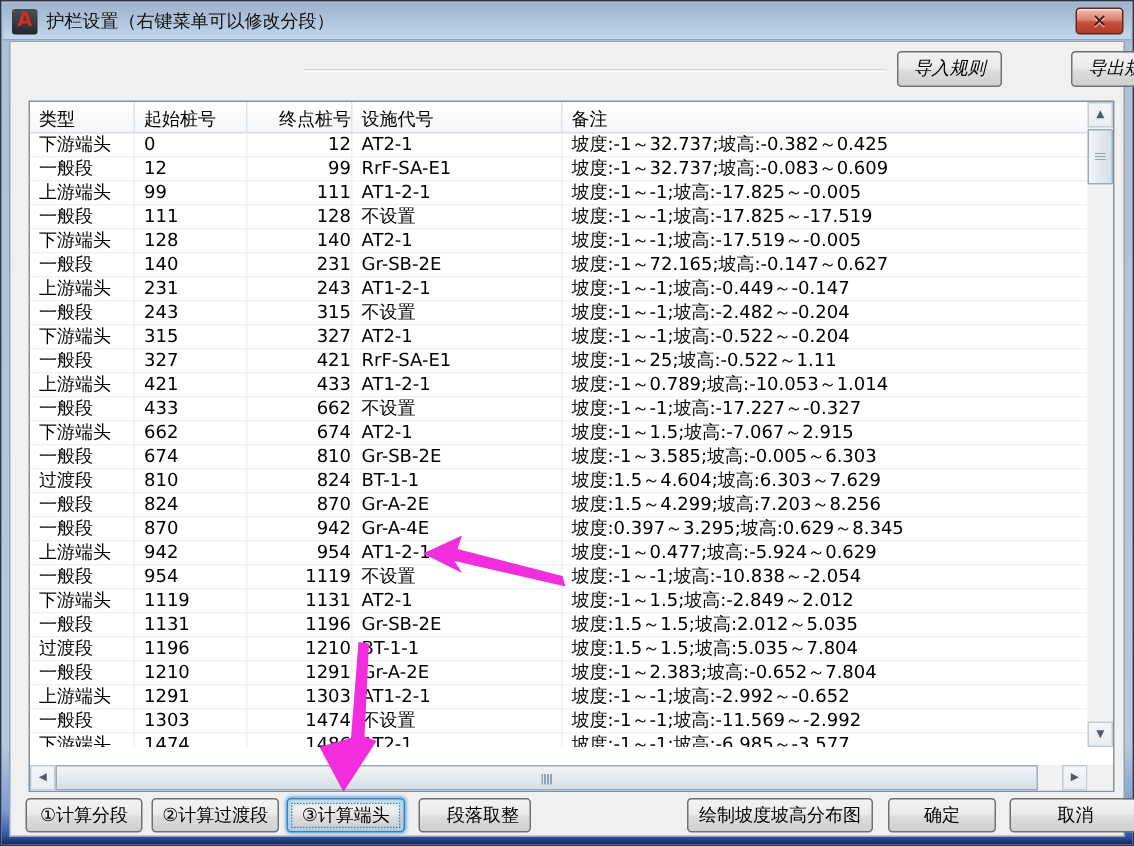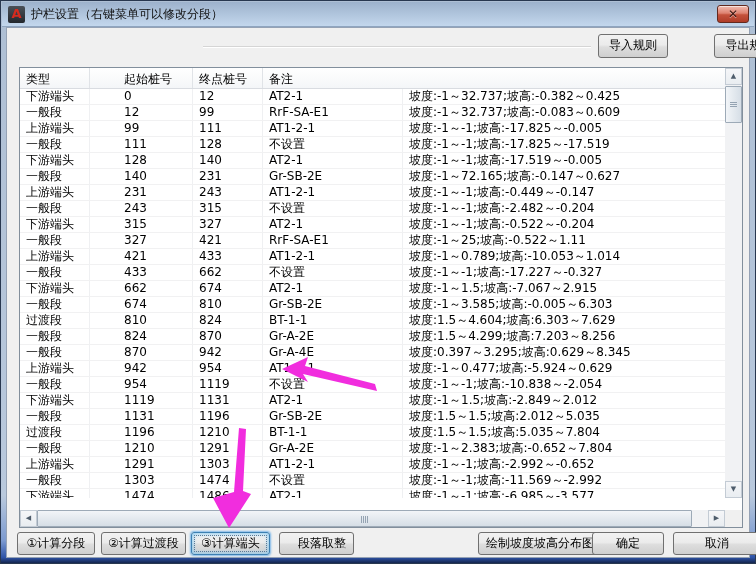--- a/index.html
+++ b/index.html
@@ -34,35 +34,35 @@
     width:7px; height:7px; border-radius:50%;
     background:radial-gradient(circle at 35% 30%,#9CCBEF,#2C66A8 70%); }
   .sep-line { position:absolute; left:196px; top:18px; width:388px; height:2px;
     border-top:1px solid #D5D5D5; border-bottom:1px solid #FFFFFF; }
 
   
   .btn { position:absolute; height:23px; border:1px solid #707070; border-radius:3px;
     background:linear-gradient(#F2F2F2,#EBEBEB 45%,#DDDDDD 55%,#CFCFCF);
     font-size:12px; color:#000; text-align:center; line-height:20px; cursor:pointer;
     font-family:inherit; }
-  .btn.top { top:6px; height:24px; line-height:21px; }
+  .btn.top { top:6px; height:24px; line-height:21px;font-style:italic; }
   .btn.focused { border:1px solid #3C7FB1; box-shadow:0 0 2px 1px #7EB8E8, inset 0 0 4px 1px #8CCBF2; position:absolute; }
   .btn.focused::before { content:""; position:absolute; inset:2px; border:1px dotted #5A7A96; border-radius:1px; }
 
   
   .table { position:absolute; left:12px; top:39px; width:724px; height:461px;
     background:#FFFFFF; border:1px solid #828F9C; }
   .thead { position:absolute; top:0; left:0; right:17px; height:21px; display:flex;
     background:linear-gradient(#FFFFFF,#F4F6F8); border-bottom:1px solid #D9DCE1; }
   .th { padding:3px 0 0 6px; border-right:1px solid #E0E3E7; overflow:hidden; white-space:nowrap; }
   .tbody { position:absolute; top:21px; left:0; right:17px; height:409px; overflow:hidden; }
   .tr { display:flex; height:16px; border-bottom:1px solid #F1F1F2; }
   .td { padding:0 0 0 6px; line-height:15px; border-right:1px solid #EFF0F2;
     overflow:hidden; white-space:nowrap; }
-  .c0 { width:70px; } .c1 { width:75px;margin-left:28px; } .c2 { width:70px; } .c3 { width:140px; }
+  .c0 { width:70px; } .c1 { width:75px; } .c2 { width:70px;text-align:right; } .c3 { width:140px; }
   .c4 { flex:1; border-right:none; }
 
   
   .vscroll { position:absolute; top:0; right:0; width:17px; height:430px; background:#F1F2F4; }
   .hscroll { position:absolute; left:0; bottom:0; height:17px; width:705px; background:#F1F2F4; }
   .sb-btn { position:absolute; background:linear-gradient(#F5F6F8,#E9EDF1); border:1px solid #C3CBD4;
     color:#4E5C6B; font-size:7px; text-align:center; cursor:pointer; }
   .vscroll .sb-btn { width:17px; height:17px; line-height:15px; }
   .hscroll .sb-btn { width:17px; height:17px; line-height:15px; }
   .v-up { top:0; } .v-down { bottom:0; }
@@ -75,21 +75,21 @@
     background:linear-gradient(#F2F5F8,#D6DEE6); border:1px solid #9DAAB7; border-radius:1px; cursor:pointer; }
   .h-thumb::after { content:""; position:absolute; top:5px; left:50%; margin-left:-4px; width:7px; height:7px;
     background:repeating-linear-gradient(90deg,#94A3B2 0 1px,transparent 1px 2px); }
   .corner { position:absolute; right:0; bottom:0; width:17px; height:17px; background:#F0F0F0; }
 
   
   .b-calc1 { left:10px;  top:504px; width:78px; }
   .b-calc2 { left:94px;  top:504px; width:85px; }
   .b-calc3 { left:184px; top:504px; width:79px; }
   .b-round { left:272px; top:504px; width:75px;padding-left:11px; }
-  .b-draw  { left:451px; top:504px; width:124px;margin-left:20px; }
+  .b-draw  { left:451px; top:504px; width:124px; }
   .b-ok    { left:585px; top:504px; width:72px; }
   .b-cancel{ left:666px; top:504px; width:88px; }
   .t-import { left:591px; width:70px; }
   .t-export { left:707px; width:71px; }
 
   .annot { position:absolute; inset:0; pointer-events:none; z-index:50; }
 </style>
 </head>
 <body>
 
@@ -119,20 +119,21 @@
     <div class="sep-line"></div>
 
     <div class="btn top t-import">导入规则</div>
     <div class="btn top t-export">导出规则</div>
 
     <div class="table">
       <div class="thead">
         <div class="th c0">类型</div>
         <div class="th c1">起始桩号</div>
         <div class="th c2">终点桩号</div>
+        <div class="th c3">设施代号</div>
         <div class="th c4">备注</div>
       </div>
       <div class="tbody">
           <div class="tr">
             <div class="td c0">下游端头</div>
             <div class="td c1">0</div>
             <div class="td c2">12</div>
             <div class="td c3">AT2-1</div>
             <div class="td c4">坡度:-1～32.737;坡高:-0.382～0.425</div>
           </div>

